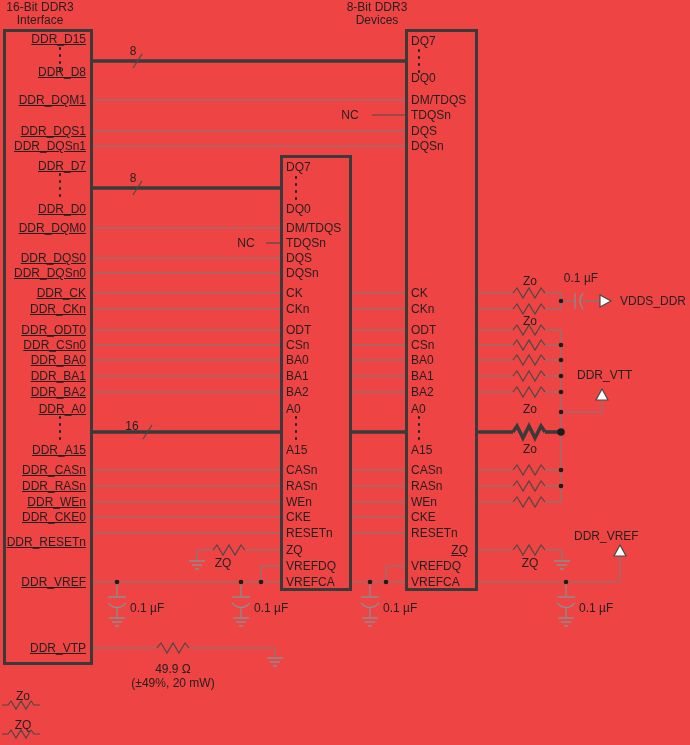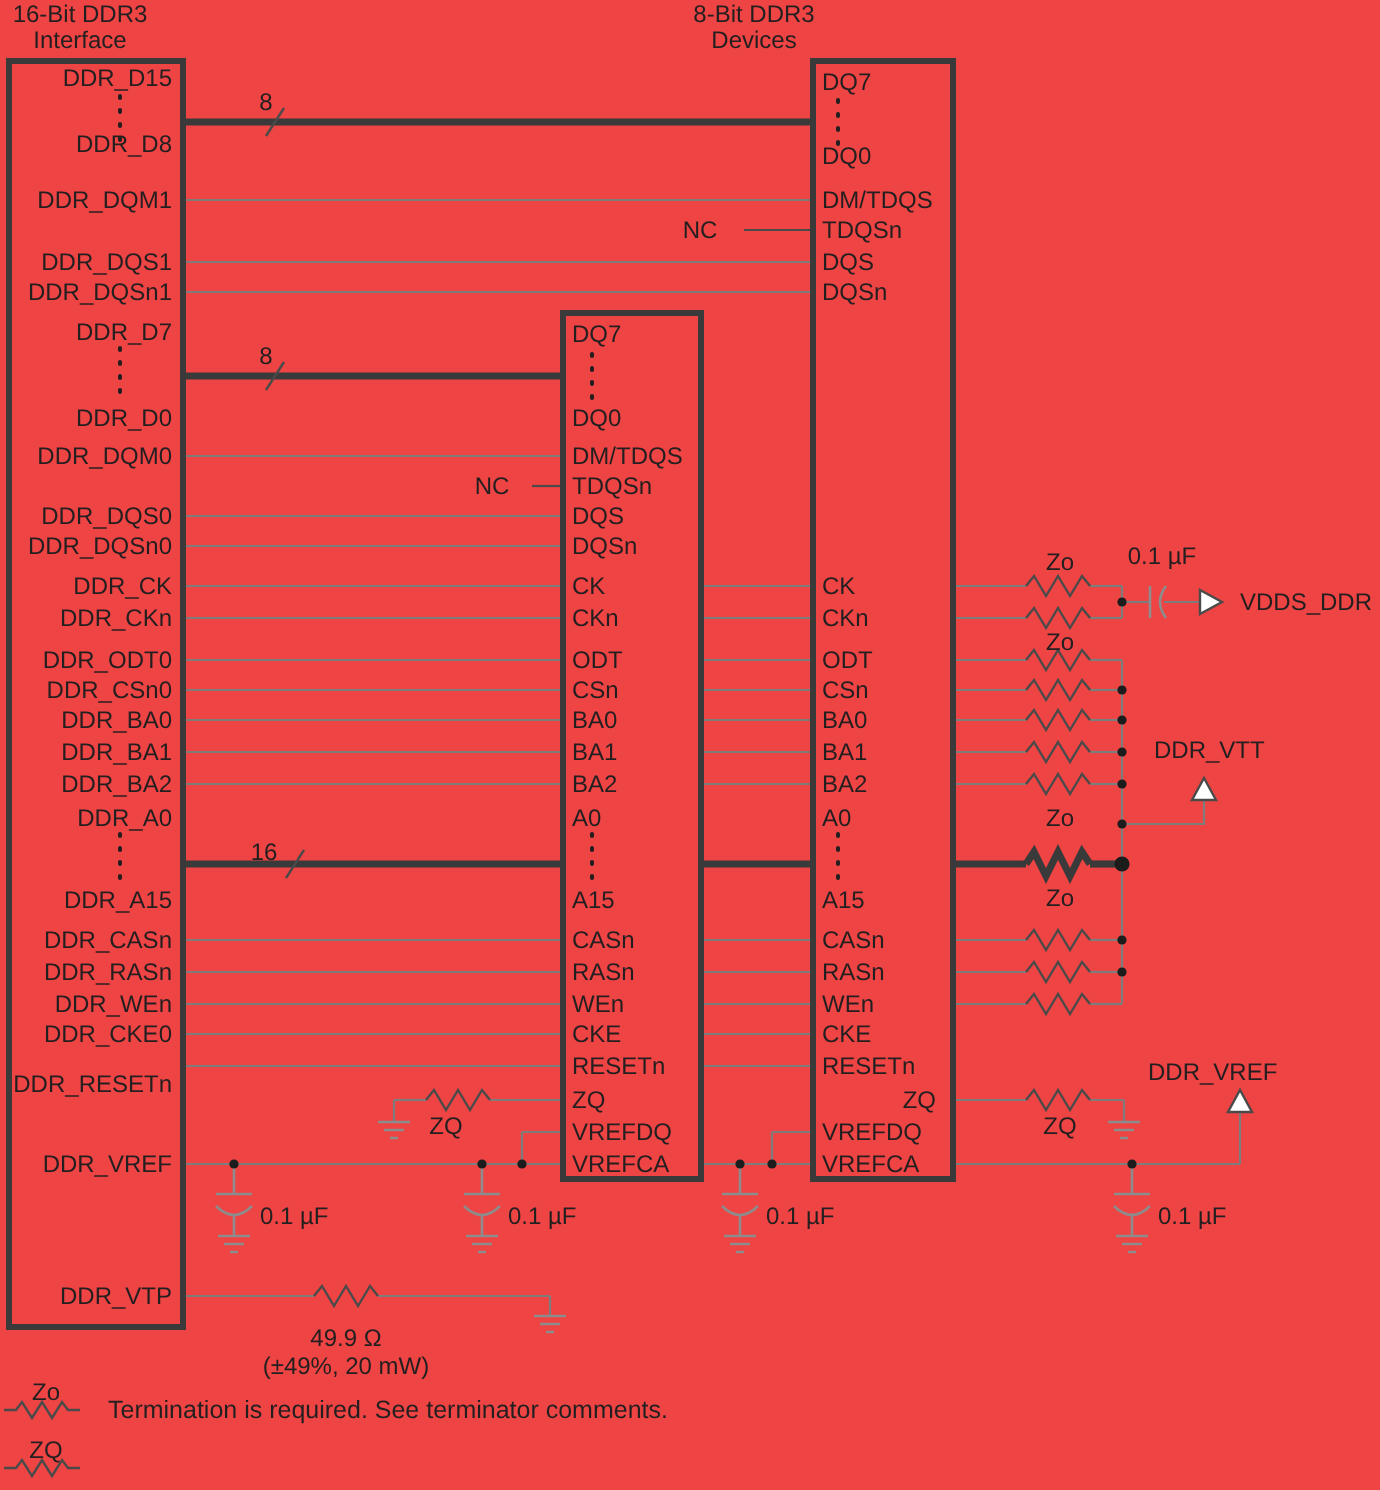--- a/index.html
+++ b/index.html
@@ -2,21 +2,21 @@
 <html><head>
 <meta charset="utf-8">
 <style>
   html,body{margin:0;padding:0;background:#fff;}
   #page{position:relative;width:690px;height:745px;background:#ef4444;overflow:hidden;
         font-family:"Liberation Sans","DejaVu Sans",sans-serif;color:#231f20;}
   svg.wires{position:absolute;left:0;top:0;}
   .box{position:absolute;border:3px solid #3a3a3a;background:transparent;}
   .lab{position:absolute;font-size:12px;line-height:1;transform:translateY(-50%);
        white-space:nowrap;color:#231f20;}
-  .r{text-align:right;width:80px;}
+  .r{text-align:right;width:80px;text-decoration:underline;}
   .l{text-align:left;}
   .c{text-align:center;}
   .leg{font-size:12.5px;}
   .vd{position:absolute;width:4px;}
   .vd i{display:block;width:2.6px;height:2.6px;border-radius:50%;background:#231f20;margin:0 auto 4.4px;}
 </style>
 </head>
 <body>
 
 <div id="page">
@@ -290,21 +290,20 @@
   <span class="lab l" style="left:579px;top:608px">0.1 µF</span>
 
   <span class="lab l" style="left:620px;top:301px">VDDS_DDR</span>
   <span class="lab l" style="left:577px;top:375px">DDR_VTT</span>
   <span class="lab l" style="left:574px;top:536px">DDR_VREF</span>
 
   <span class="lab c" style="left:138px;top:669px;width:70px">49.9 Ω</span>
   <span class="lab c" style="left:123px;top:683px;width:100px">(±49%, 20 mW)</span>
 
   <span class="lab c" style="left:10px;top:696px;width:26px">Zo</span>
-  <span class="lab l leg" style="left:54px;top:705px">Termination is required. See terminator comments.</span>
   <span class="lab c" style="left:10px;top:725px;width:26px">ZQ</span>
 
   <div class="vd" style="left:58px;top:47px">
       <i></i>
       <i></i>
       <i></i>
       <i></i>
     </div>
   <div class="vd" style="left:58px;top:173px">
       <i></i>

